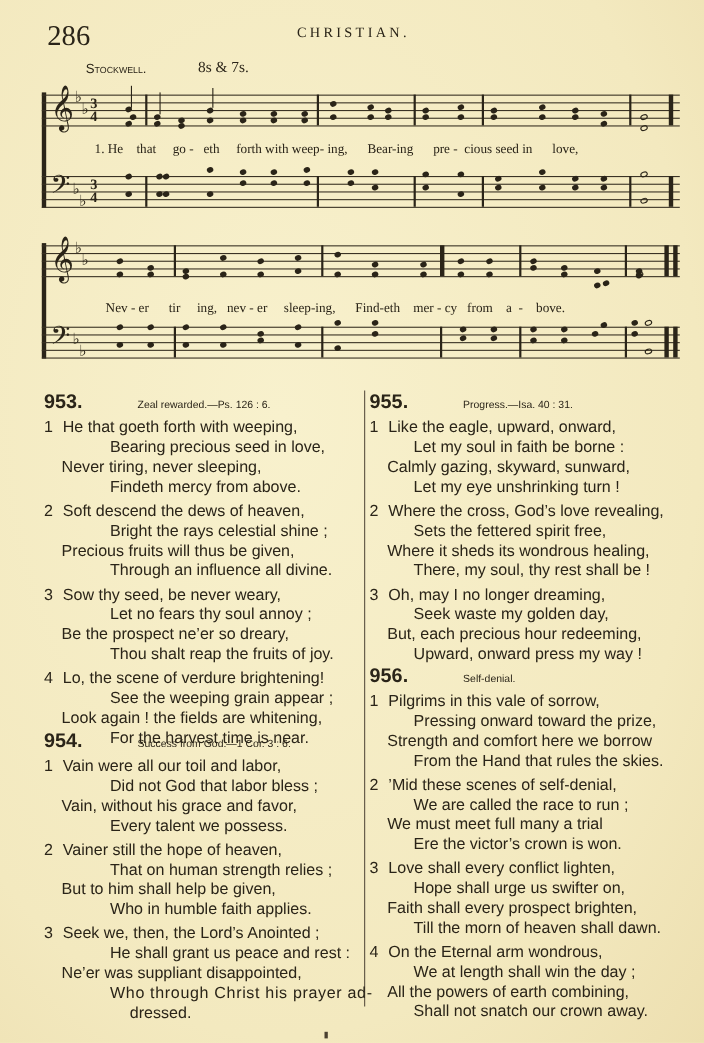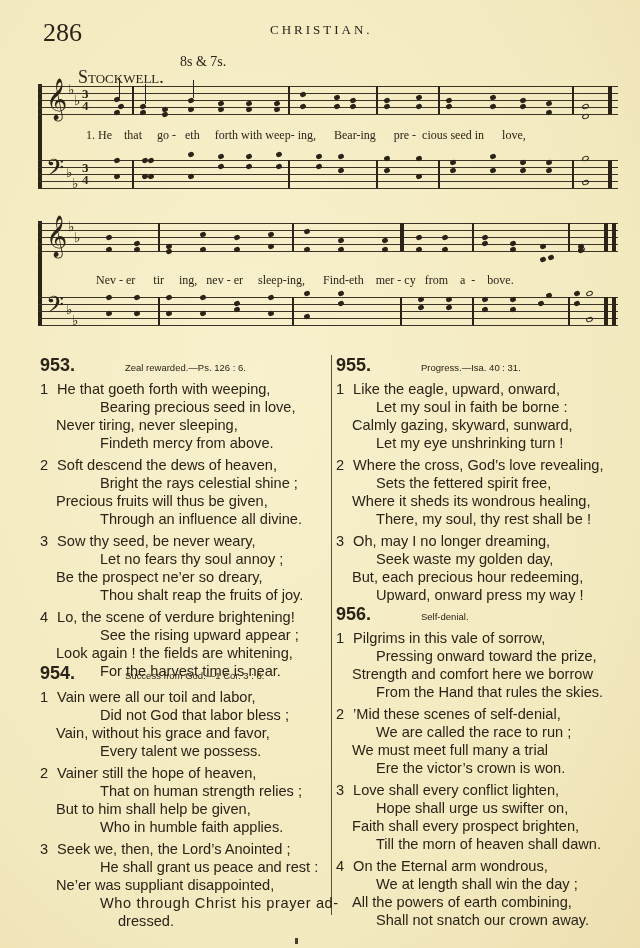--- a/index.html
+++ b/index.html
@@ -7,21 +7,21 @@
     width:640px; height:948px; overflow:hidden;
     background:#f6eec5;
     font-family:"DejaVu Serif","Liberation Serif",serif;
     color:#2a2418;
     position:relative;
   }
   .page { position:absolute; left:0; top:0; width:640px; height:948px;
     background: radial-gradient(ellipse at 40% 40%, #f8f1cd 0%, #f3e9bf 70%, #eddfb0 100%); }
   .pg-num { position:absolute; left:43px; top:18px; font-size:26px; font-family:"Liberation Serif",serif; }
   .running-head { position:absolute; left:270px; top:22px; font-size:13px; letter-spacing:3px; font-family:"Liberation Serif",serif; }
-  .tune-name { position:absolute; left:78px; top:67px; font-size:18px; font-family:Liberation Serif, serif; font-variant:small-caps; }
+  .tune-name { position:absolute; left:78px; top:55px; font-size:12px; font-family:Liberation Sans, sans-serif; font-variant:small-caps; }
   .tune-meter { position:absolute; left:180px; top:54px; font-size:14px; font-family:"Liberation Serif",serif; }
   .system { position:absolute; left:38px; width:580px; }
   .staff { position:absolute; left:0; width:580px; height:28px; }
   .staff .line { position:absolute; left:0; right:0; height:1px; background:#3a3224; }
   .brace { position:absolute; left:0; width:4px; background:#2a2418; }
   .barline { position:absolute; width:1.5px; background:#2a2418; }
   .barline.thick { width:4px; }
   .clef { position:absolute; font-family:"DejaVu Sans",sans-serif; color:#2a2418; }
   .timesig { position:absolute; font-weight:bold; font-size:13px; line-height:12px; font-family:"Liberation Serif",serif; }
   .flat { position:absolute; font-size:14px; font-family:"DejaVu Sans",sans-serif; }
@@ -309,21 +309,21 @@
       <div class="vline i3">Through an influence all divine.</div>
     </div>
     <div class="stanza">
       <div class="vline i0"><span class="sn">3</span>&nbsp;<span>Sow thy seed, be never weary,</span></div>
       <div class="vline i3">Let no fears thy soul annoy ;</div>
       <div class="vline" style="padding-left:16px">Be the prospect ne’er so dreary,</div>
       <div class="vline i3">Thou shalt reap the fruits of joy.</div>
     </div>
     <div class="stanza">
       <div class="vline i0"><span class="sn">4</span>&nbsp;<span>Lo, the scene of verdure brightening!</span></div>
-      <div class="vline i3">See the rising upward appear ;</div>
+      <div class="vline i3">See the weeping grain appear ;</div>
       <div class="vline" style="padding-left:16px">Look again ! the fields are whitening,</div>
       <div class="vline i3">For the harvest time is near.</div>
     </div>
   </div>
 
   <div class="hymn-block" style="left:40px;top:663px;width:290px;">
     <div><span class="hymn-num">954.</span><span class="hymn-title">Success from God.—1 Cor. 3 : 6.</span></div>
     <div class="stanza">
       <div class="vline i0"><span class="sn">1</span>&nbsp;<span>Vain were all our toil and labor,</span></div>
       <div class="vline i3">Did not God that labor bless ;</div>

